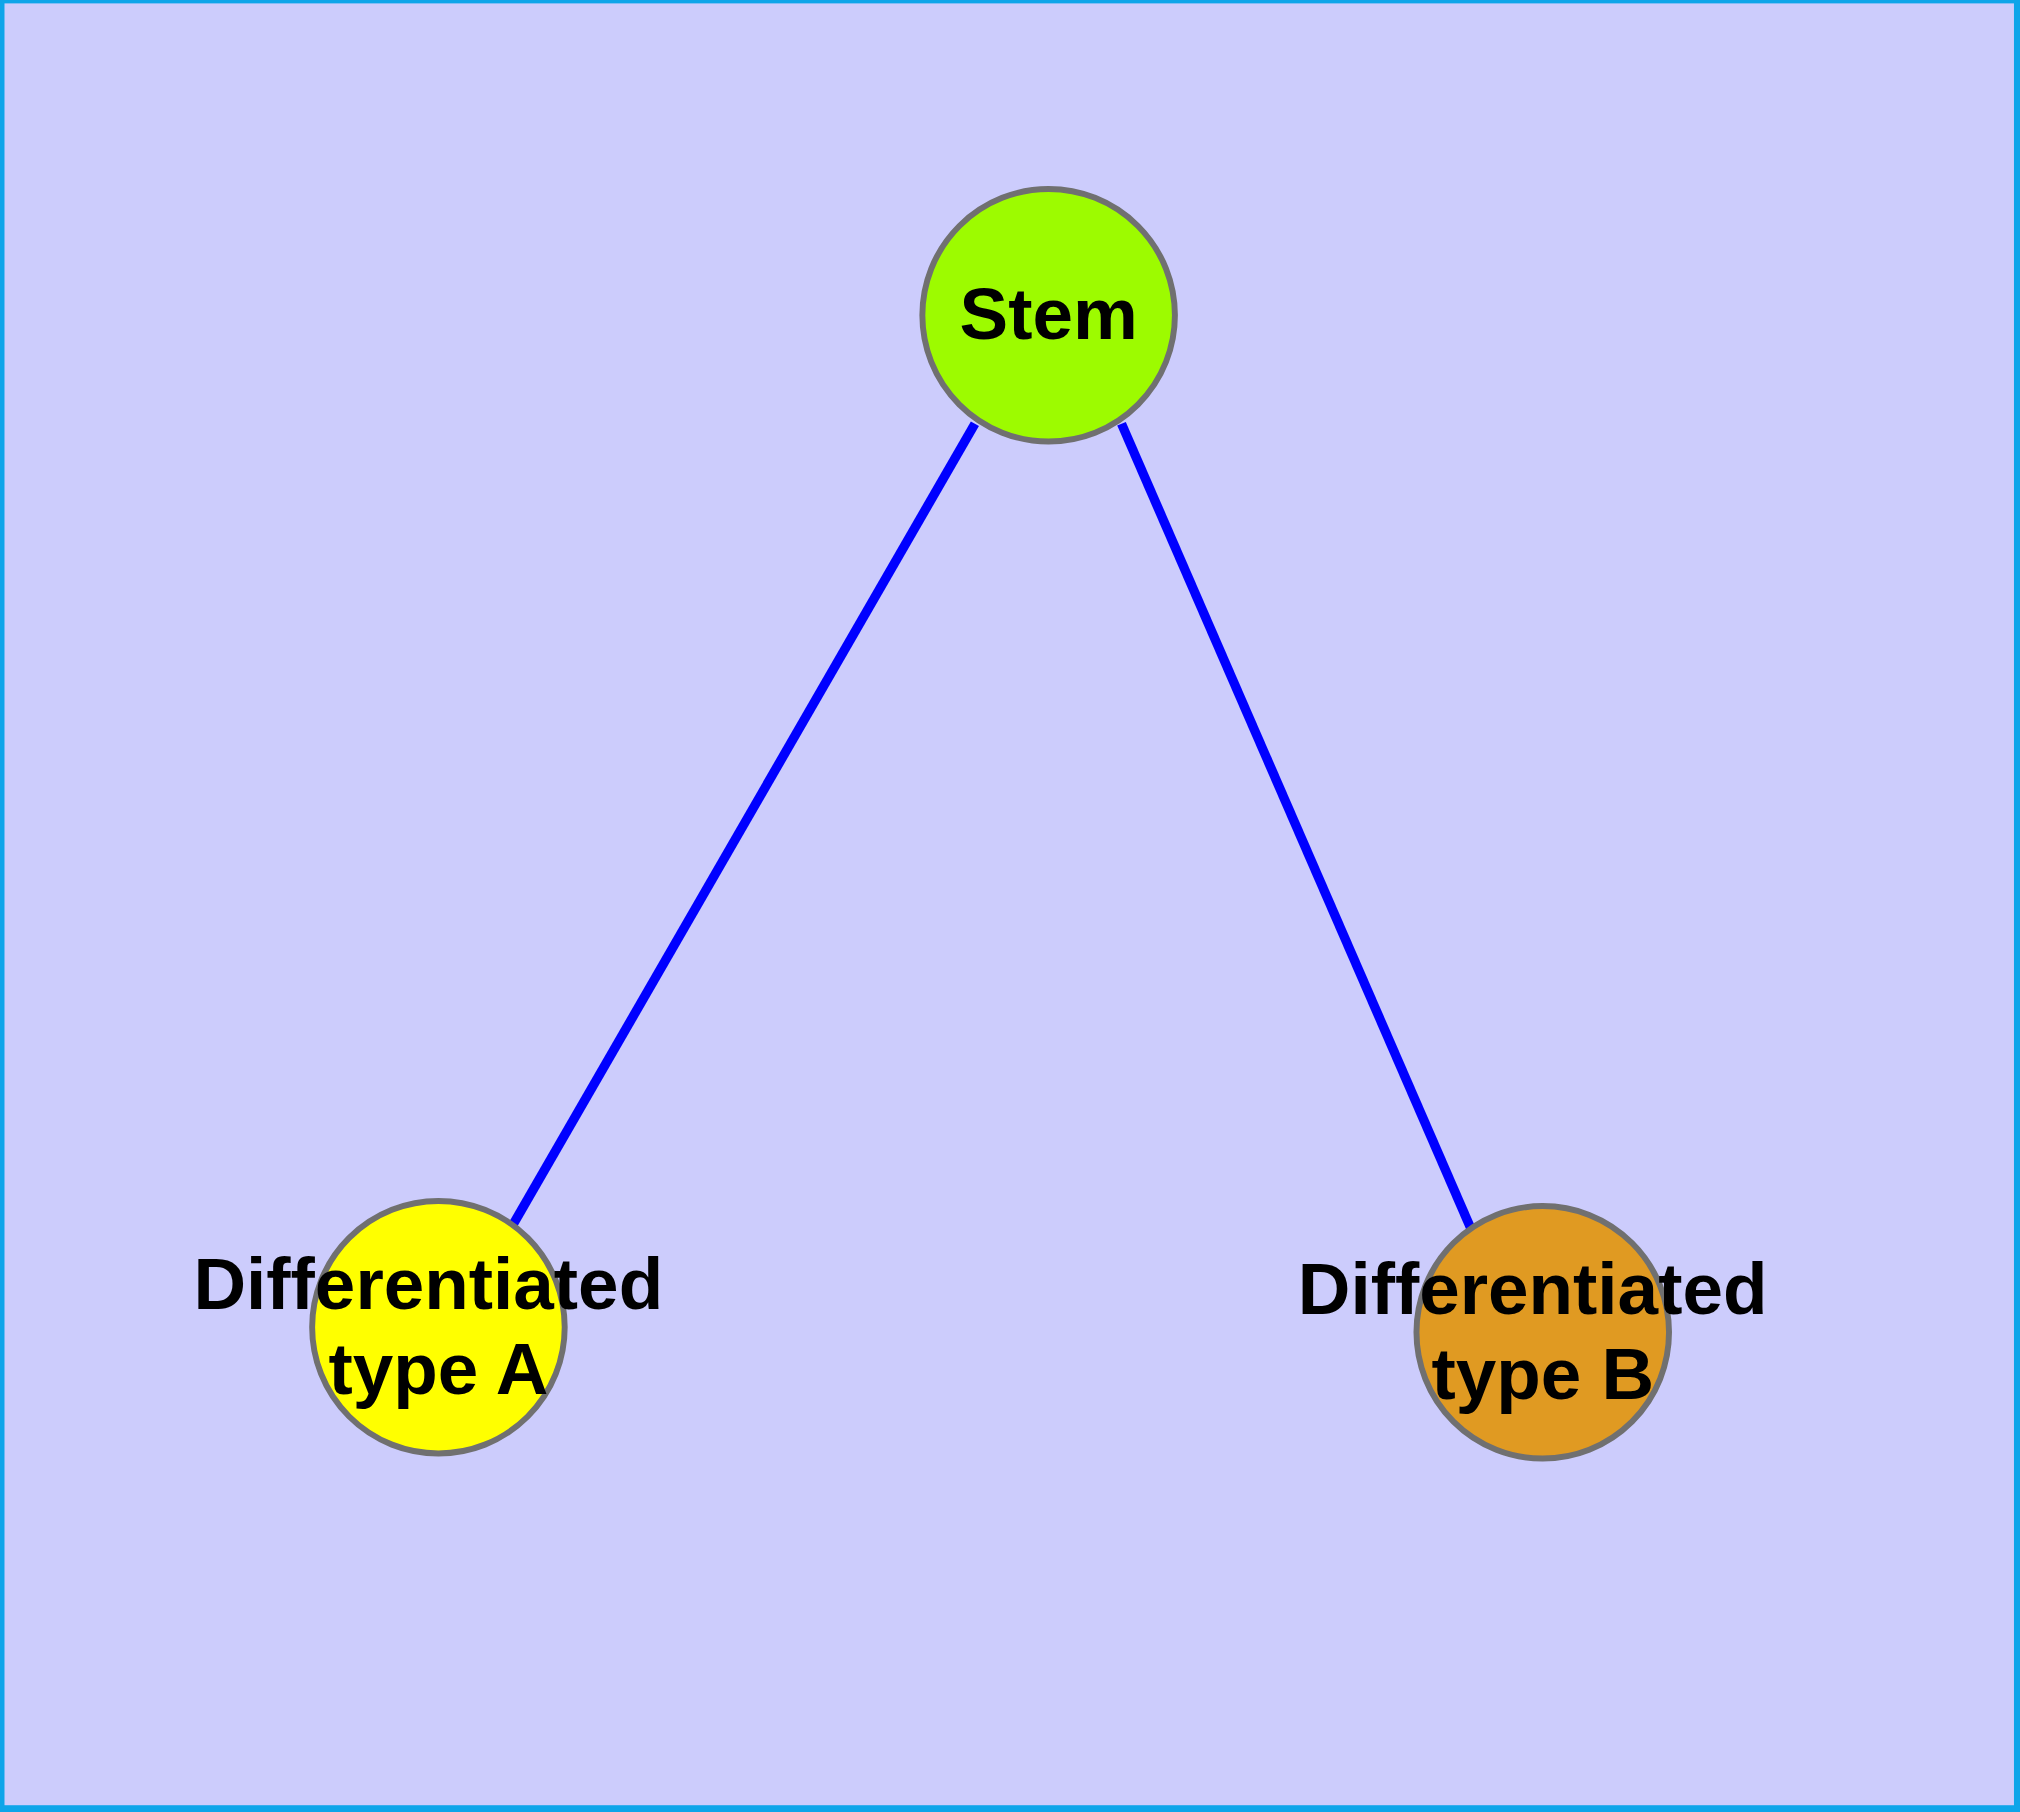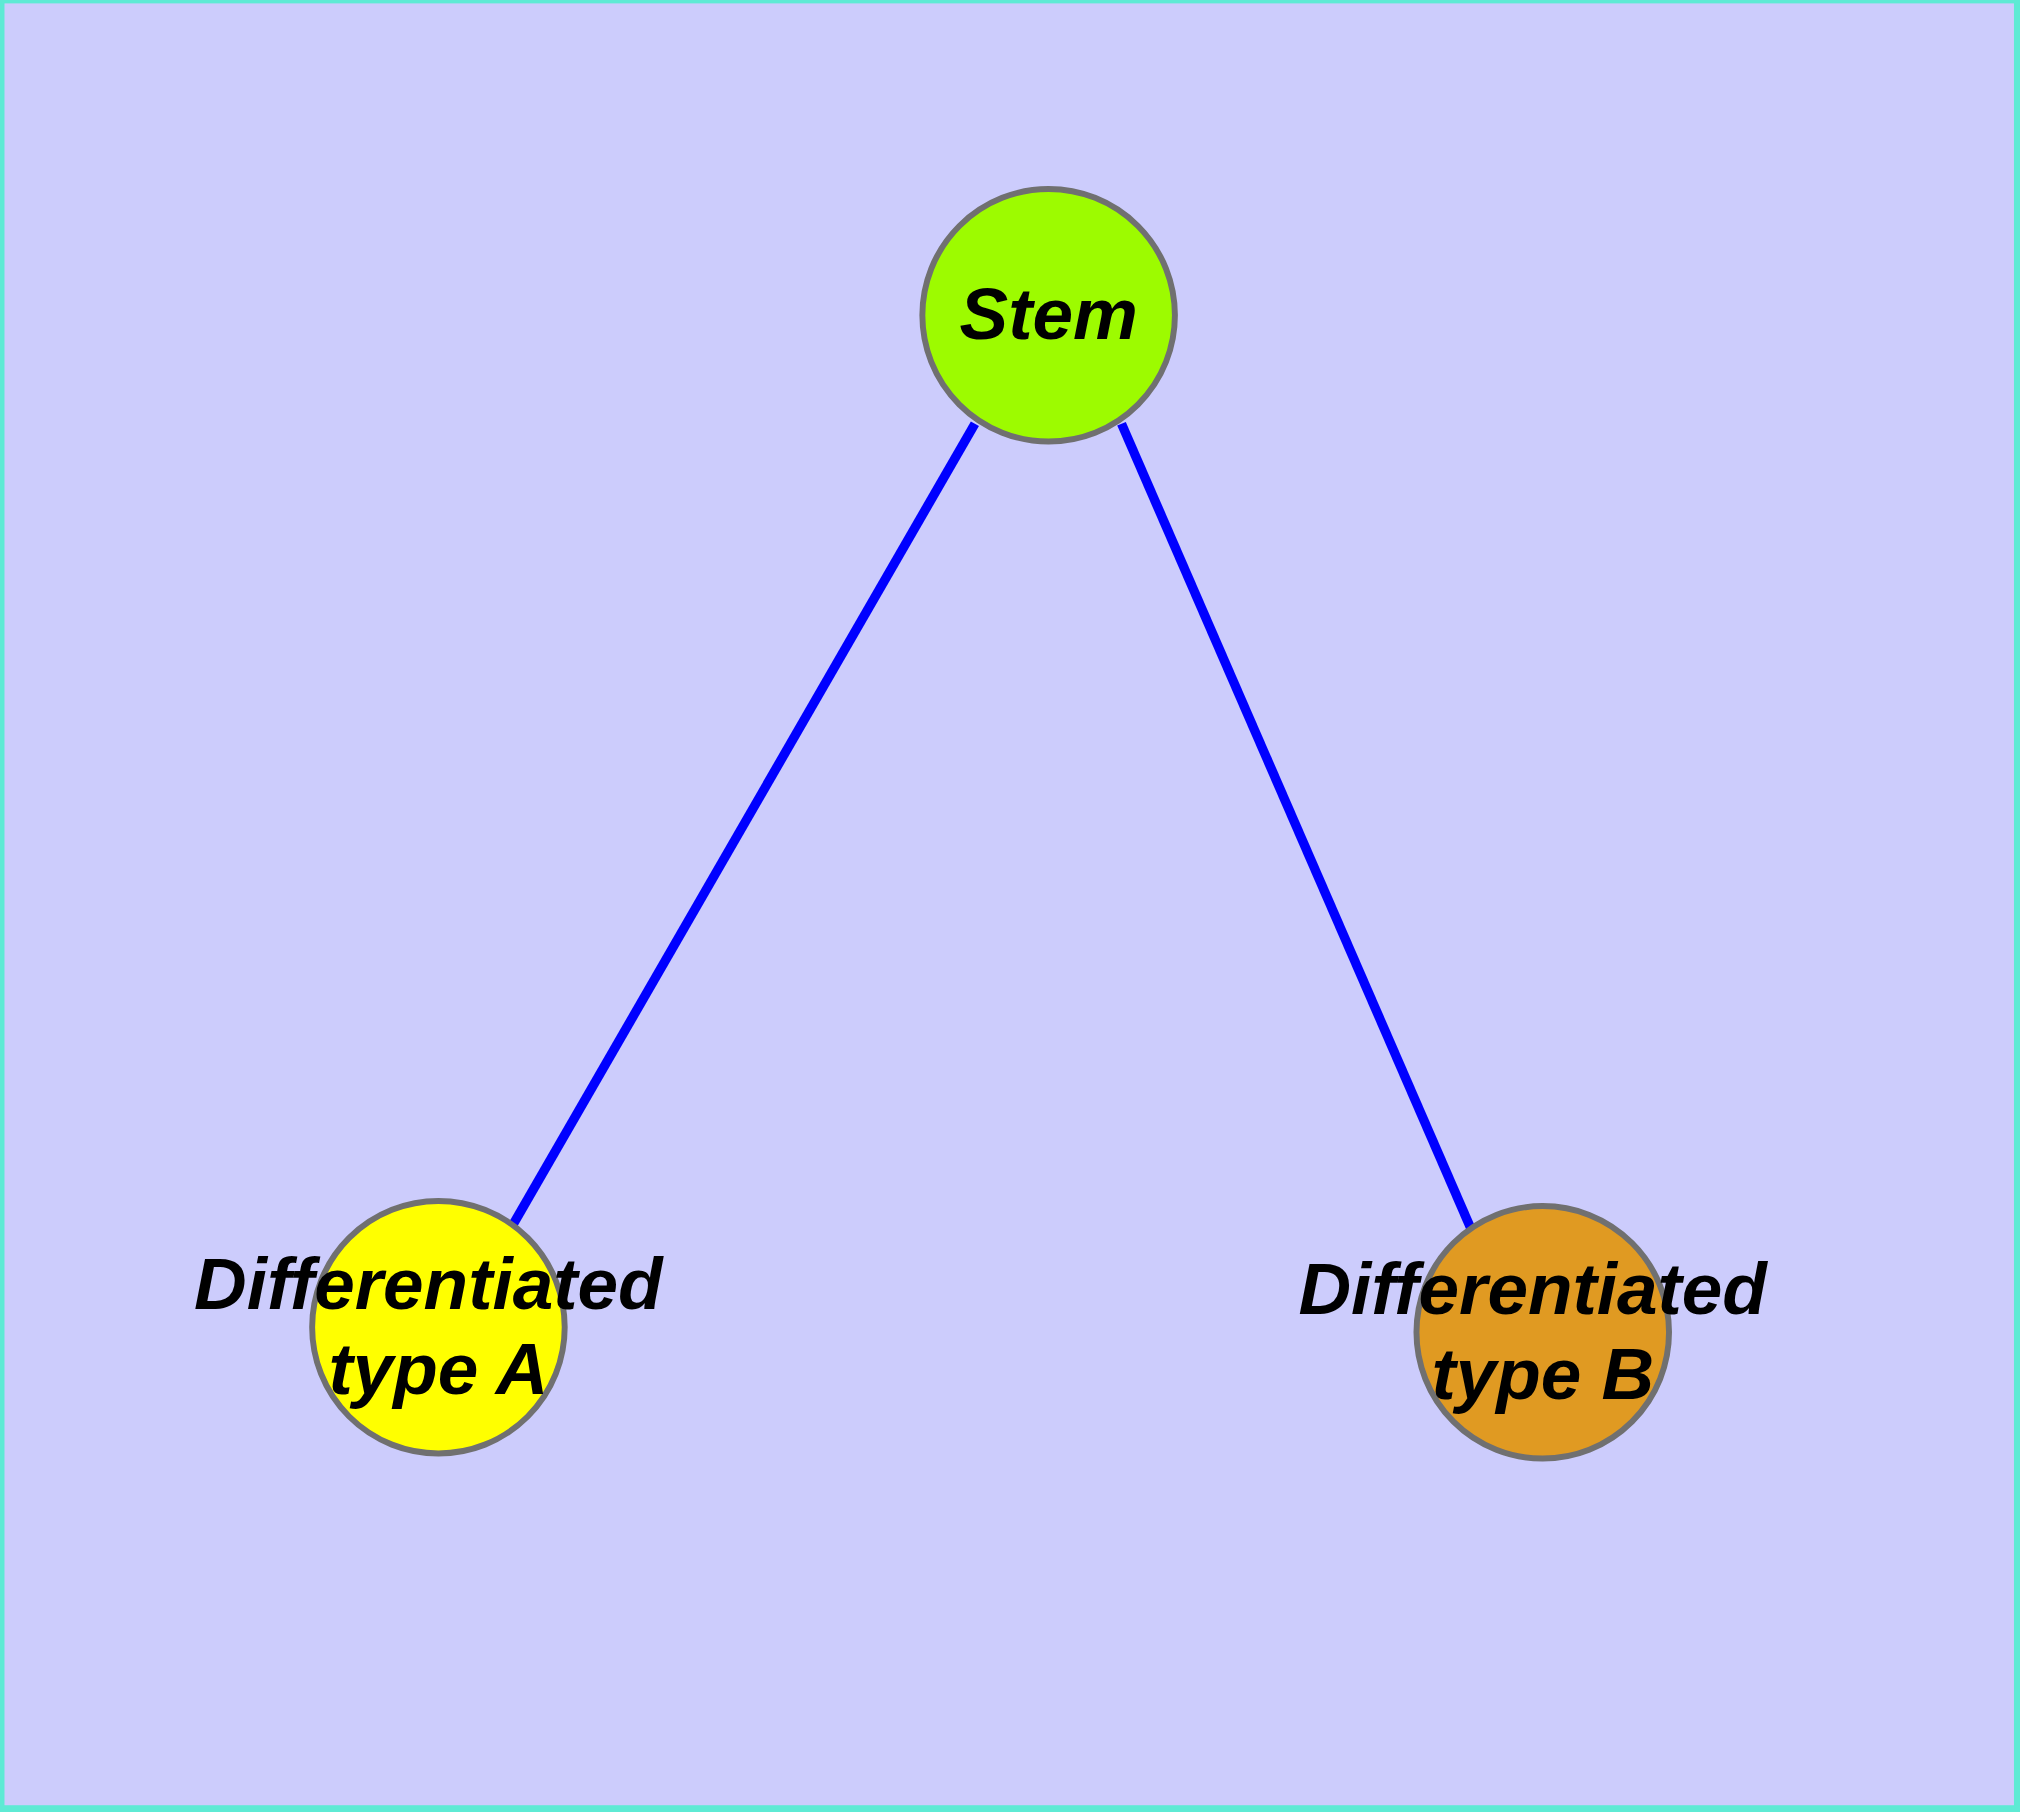--- a/index.html
+++ b/index.html
@@ -36,21 +36,21 @@
     fill: #000000;
     stroke: none;
     text-anchor: middle;
     font-family: "Liberation Sans", "DejaVu Sans", sans-serif;
     paint-order: normal;
   }
 </style>
 </head>
 <body>
 
-<div id="graph-canvas" style="background: #5eead4; font-style: italic;">
+<div id="graph-canvas" style="background: #0ea5e9;">
   <svg id="graph-svg" viewBox="0 0 2384 2138">
 
     <rect id="bg-rect" x="5" y="4" width="2371" height="2126" fill="#ccccfc"></rect>
 
     <g id="edges-layer">
       <line class="graph-edge" id="edge-0" stroke-linecap="butt" x1="1150" y1="500" x2="605" y2="1445" stroke="#0000ff" stroke-width="11"></line>
       <line class="graph-edge" id="edge-1" stroke-linecap="butt" x1="1323" y1="500" x2="1735" y2="1449" stroke="#0000ff" stroke-width="11"></line>
     </g>
 
     <g id="nodes-layer">

